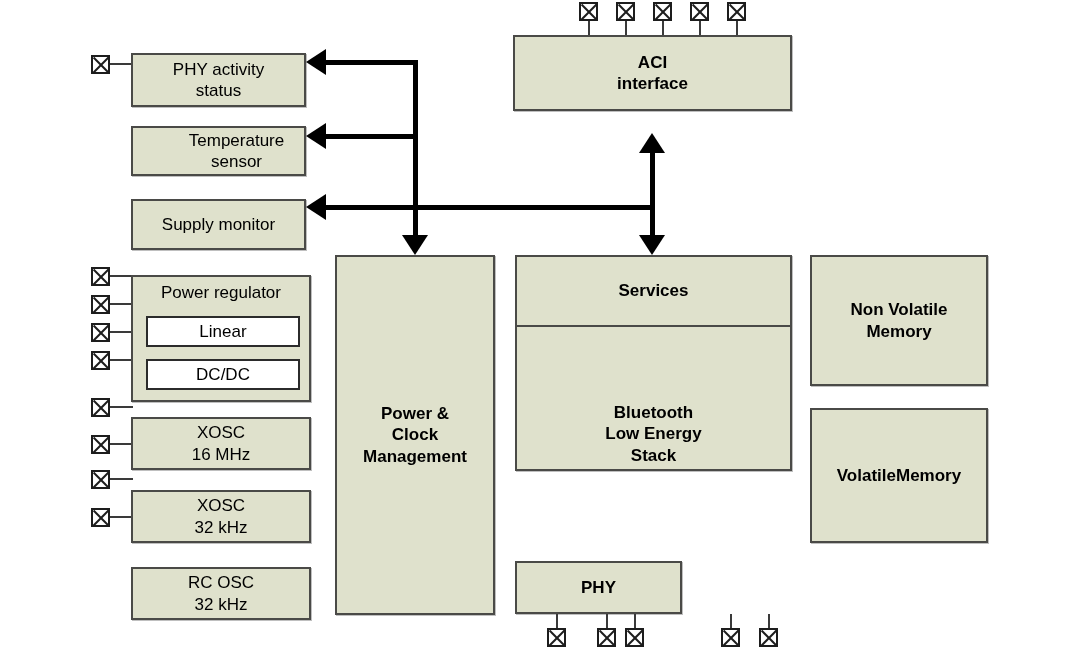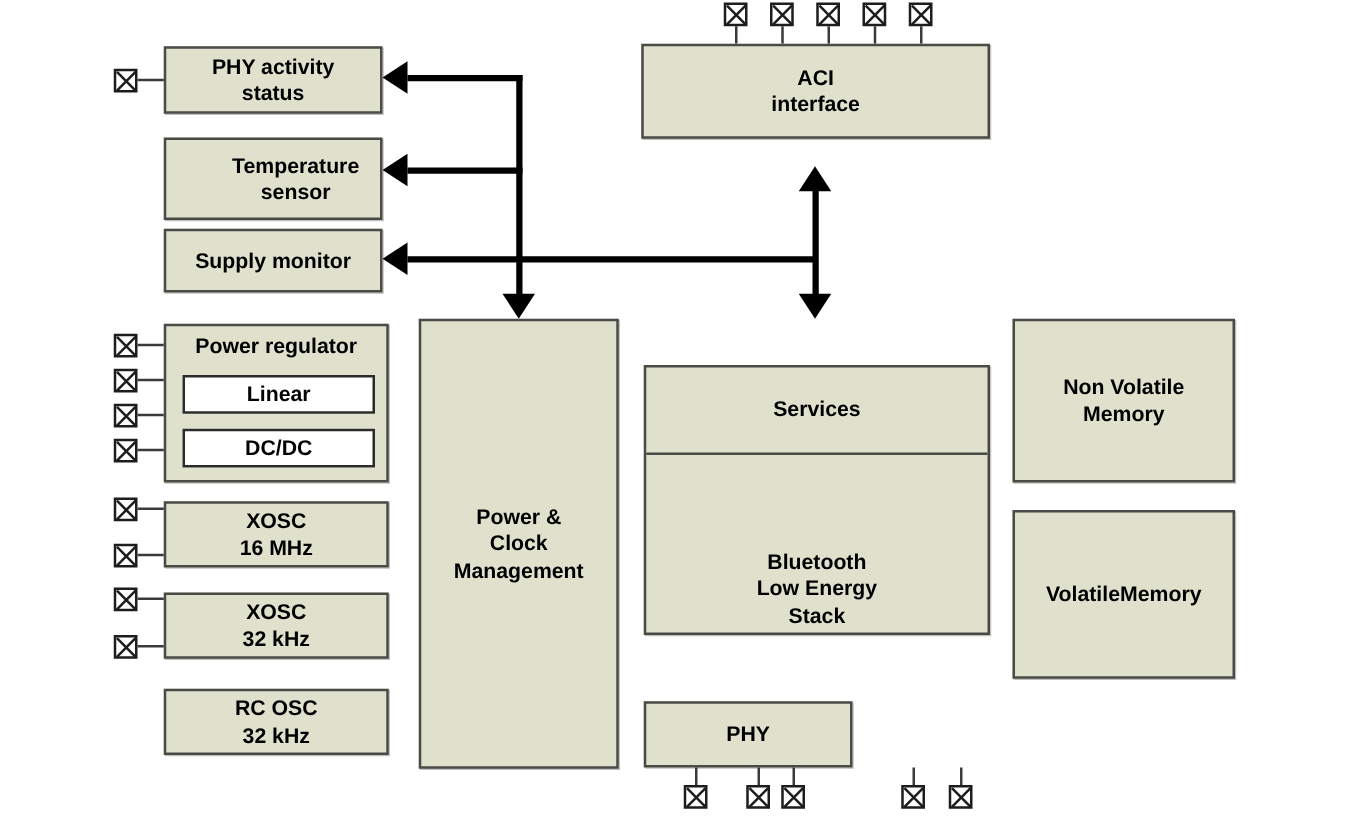--- a/index.html
+++ b/index.html
@@ -23,21 +23,21 @@
     display: flex;
     align-items: center;
     justify-content: center;
     text-align: center;
     color: #000000;
     font-size: 17px;
     line-height: 1.25;
     box-shadow: 1px 1px 0 rgba(0,0,0,0.25);
   }
   .blk.bold { font-weight: bold; }
-  .blk.plain { font-weight: bold; }
+  .blk.plain { font-weight: normal; margin-top: 16px; }
   .blk.topalign {
     align-items: flex-start;
     padding-top: 5px;
   }
   .inner {
     position: absolute;
     background: #ffffff;
     border: 2px solid #2b2b2b;
     box-sizing: border-box;
     display: flex;
@@ -135,21 +135,21 @@
     <span>interface</span>
   </div>
 
   <div class="pin" style="left:91px; top:55px;"></div>
   <div class="lead h" style="left:110px; top:63px; width:23px;"></div>
   <div class="blk plain" style="left:131px; top:37px; width:175px; height:54px; flex-direction:column;">
     <span>PHY activity</span>
     <span>status</span>
   </div>
 
-  <div class="blk plain" style="left:131px; top:110px; width:175px; height:66px; flex-direction:column;padding-left:36px;">
+  <div class="blk plain" style="left:131px; top:110px; width:175px; height:50px; flex-direction:column;padding-left:36px;">
     <span>Temperature</span>
     <span>sensor</span>
   </div>
 
   <div class="blk plain" style="left:131px; top:183px; width:175px; height:51px;">
     <span>Supply monitor</span>
   </div>
 
   <div class="wire h" style="left:326px; top:60px; width:92px;"></div>
   <div class="arrow left" style="left:306px; top:49px;"></div>
@@ -210,21 +210,21 @@
     <span>RC OSC</span>
     <span>32 kHz</span>
   </div>
 
   <div class="blk bold" style="left:335px; top:255px; width:160px; height:360px; flex-direction:column;">
     <span>Power &amp;</span>
     <span>Clock</span>
     <span>Management</span>
   </div>
 
-  <div class="blk" style="left:515px; top:255px; width:277px; height:216px; display:block; padding:0;margin-top:37px;">
+  <div class="blk" style="left:515px; top:255px; width:277px; height:216px; display:block; padding:0;">
     <div style="position:absolute; left:0; top:0; width:100%; height:68px; display:flex; align-items:center; justify-content:center; font-weight:bold; font-size:17px;">
       <span>Services</span>
     </div>
     <div class="divider" style="left:0; top:68px; width:100%;"></div>
     <div style="position:absolute; left:0; top:70px; width:100%; height:214px; display:flex; flex-direction:column; align-items:center; justify-content:center; font-weight:bold; font-size:17px; line-height:1.25;">
       <span>Bluetooth</span>
       <span>Low Energy</span>
       <span>Stack</span>
     </div>
   </div>

